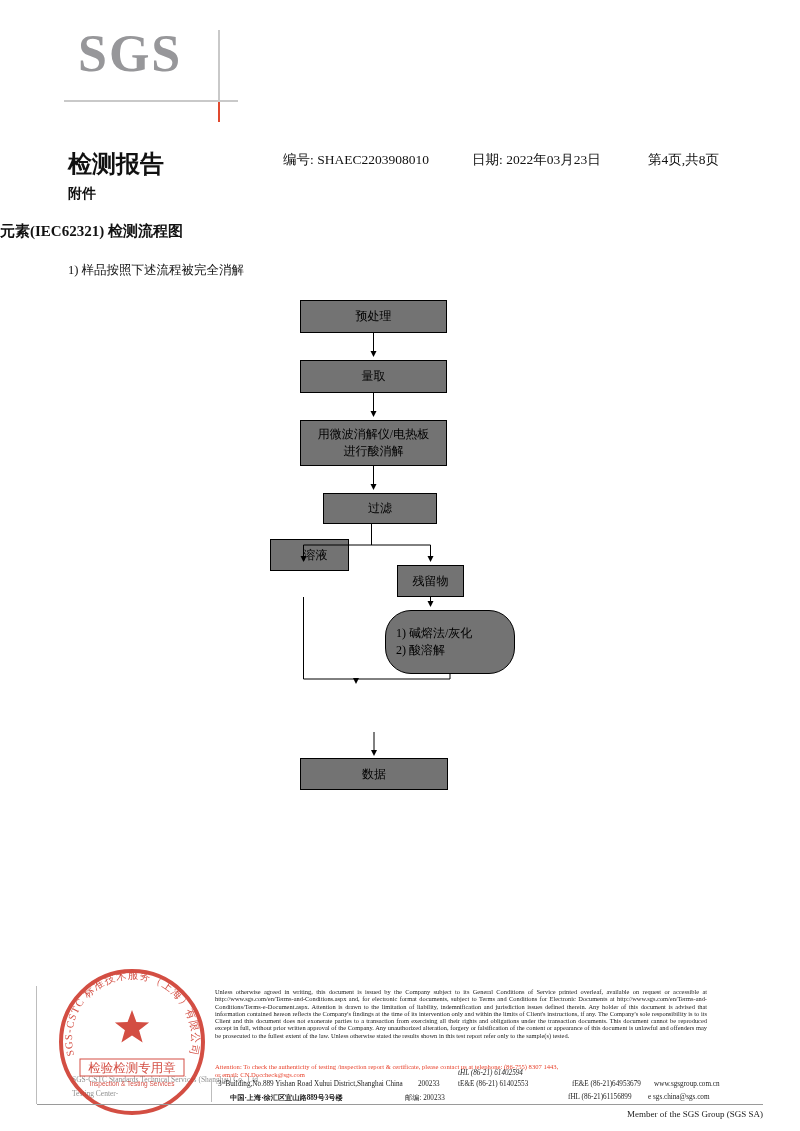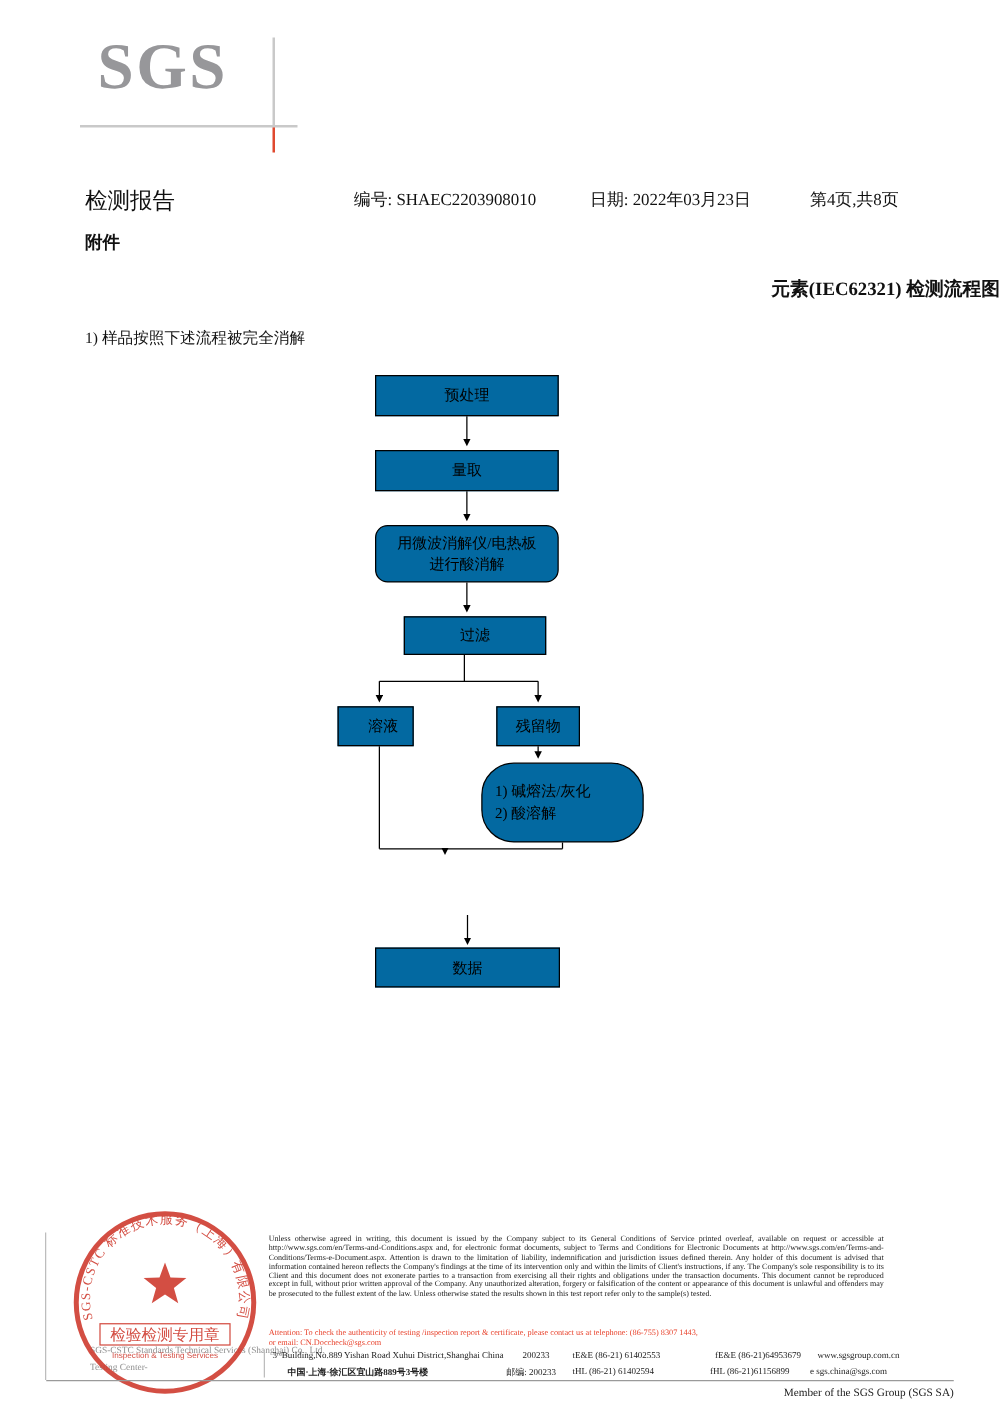--- a/index.html
+++ b/index.html
@@ -8,28 +8,28 @@
   .page { position:relative; width:800px; height:1131px; background:#fff; overflow:hidden; margin:0 auto; }
   .abs { position:absolute; }
 
   
   .logo-text { font-family:"Liberation Serif", serif; font-weight:bold; font-size:52px; color:#97979a; letter-spacing:2px; line-height:1; }
   .logo-vline { width:2px; background:#c9c9c9; }
   .logo-hline { height:2px; background:#c9c9c9; }
   .logo-redline { width:2px; background:#e0492f; }
 
   
-  .h-title { font-size:18px; font-weight:normal; }
+  .h-title { font-size:24px; font-weight:bold; }
   .h-meta { font-size:13.5px; }
   .attach { font-size:14px; font-weight:bold; }
-  .flow-title { font-size:15px; font-weight:bold; text-align:right; width:800px; left:0; }
+  .flow-title { font-size:15px; font-weight:bold; text-align:left; width:800px; left:0; }
   .note { font-size:12.5px; }
 
   
-  .flow-box { position:absolute; border:1px solid #000; background:#0369a1;
+  .flow-box { position:absolute; border:1px solid #000; background:#737373;
     display:flex; align-items:center; justify-content:center; text-align:center;
     font-size:12px; line-height:1.4; white-space:pre-line; color:#000; }
   .flow-box.leftalign { justify-content:flex-start; text-align:left; padding-left:10px; }
 
   
   .legal { font-size:6.4px; line-height:1.14; text-align:justify; color:#222; }
   .attn  { font-size:6.6px; line-height:1.15; color:#e8432d; }
   .addr  { font-size:7.2px; color:#222; white-space:nowrap; }
   .gray-co { font-size:7.5px; color:#8f8f8f; white-space:nowrap; }
   .foot-rule { height:1px; background:#9a9a9a; }
@@ -50,24 +50,24 @@
   <div class="abs h-meta" style="left:283px; top:151px;">编号: SHAEC2203908010</div>
   <div class="abs h-meta" style="left:472px; top:151px;">日期: 2022年03月23日</div>
   <div class="abs h-meta" style="left:648px; top:151px;">第4页,共8页</div>
   <div class="abs attach" style="left:68px; top:185px;">附件</div>
 
   <div class="abs flow-title" style="top:222px;">元素(IEC62321) 检测流程图</div>
   <div class="abs note" style="left:68px; top:262px;">1) 样品按照下述流程被完全消解</div>
 
   <div class="flow-box" style="left:300px; top:300px; width:147px; height:33px;">预处理</div>
   <div class="flow-box" style="left:300px; top:360px; width:147px; height:33px;">量取</div>
-  <div class="flow-box" style="left:300px; top:420px; width:147px; height:46px;border-radius:10px;">用微波消解仪/电热板
+  <div class="flow-box" style="left:300px; top:420px; width:147px; height:46px;">用微波消解仪/电热板
 进行酸消解</div>
   <div class="flow-box" style="left:323px; top:493px; width:114px; height:31px;">过滤</div>
-  <div class="flow-box" style="left:270px; top:565px; width:61px; height:32px;padding-left:12px;">溶液</div>
+  <div class="flow-box" style="left:270px; top:539px; width:79px; height:32px;padding-left:12px;">溶液</div>
   <div class="flow-box" style="left:397px; top:565px; width:67px; height:32px;">残留物</div>
   <div class="flow-box leftalign" style="left:385px; top:610px; width:130px; height:64px;border-radius:26px;">1) 碱熔法/灰化
 2) 酸溶解</div>
   <div class="flow-box" style="left:300px; top:758px; width:148px; height:32px;">数据</div>
 
   <svg class="abs" style="left:0; top:290px;" width="800" height="490">
     <defs>
       <marker id="ah" markerWidth="8" markerHeight="8" refX="4" refY="3" orient="auto">
         <path d="M0,0 L6,3 L0,6 z" fill="#000"></path>
       </marker>
@@ -120,20 +120,20 @@
 
   <div class="abs vedge" style="left:211px; top:1080px; height:22px;"></div>
   <div class="abs addr" style="left:218px; top:1080px;">3ʳᵈBuilding,No.889 Yishan Road Xuhui District,Shanghai China</div>
   <div class="abs addr" style="left:418px; top:1080px;">200233</div>
   <div class="abs addr" style="left:458px; top:1080px;">tE&amp;E (86-21) 61402553</div>
   <div class="abs addr" style="left:556px; top:1080px;padding-left:16px;">fE&amp;E (86-21)64953679</div>
   <div class="abs addr" style="left:654px; top:1080px;">www.sgsgroup.com.cn</div>
 
   <div class="abs addr" style="left:230px; top:1093px;font-weight:bold;">中国·上海·徐汇区宜山路889号3号楼</div>
   <div class="abs addr" style="left:405px; top:1093px;">邮编: 200233</div>
-  <div class="abs addr" style="left:458px; top:1093px;">tHL (86-21) 61402594</div>
+  <div class="abs addr" style="left:458px; top:1069px;font-style:italic;">tHL (86-21) 61402594</div>
   <div class="abs addr" style="left:556px; top:1093px;padding-left:12px;">fHL (86-21)61156899</div>
   <div class="abs addr" style="left:648px; top:1093px;">e  sgs.china@sgs.com</div>
 
   <div class="abs foot-rule" style="left:37px; top:1104px; width:726px;"></div>
   <div class="abs member" style="right:37px; top:1109px; text-align:right;">Member of the SGS Group (SGS SA)</div>
 
 </div>
 
 </body></html>

